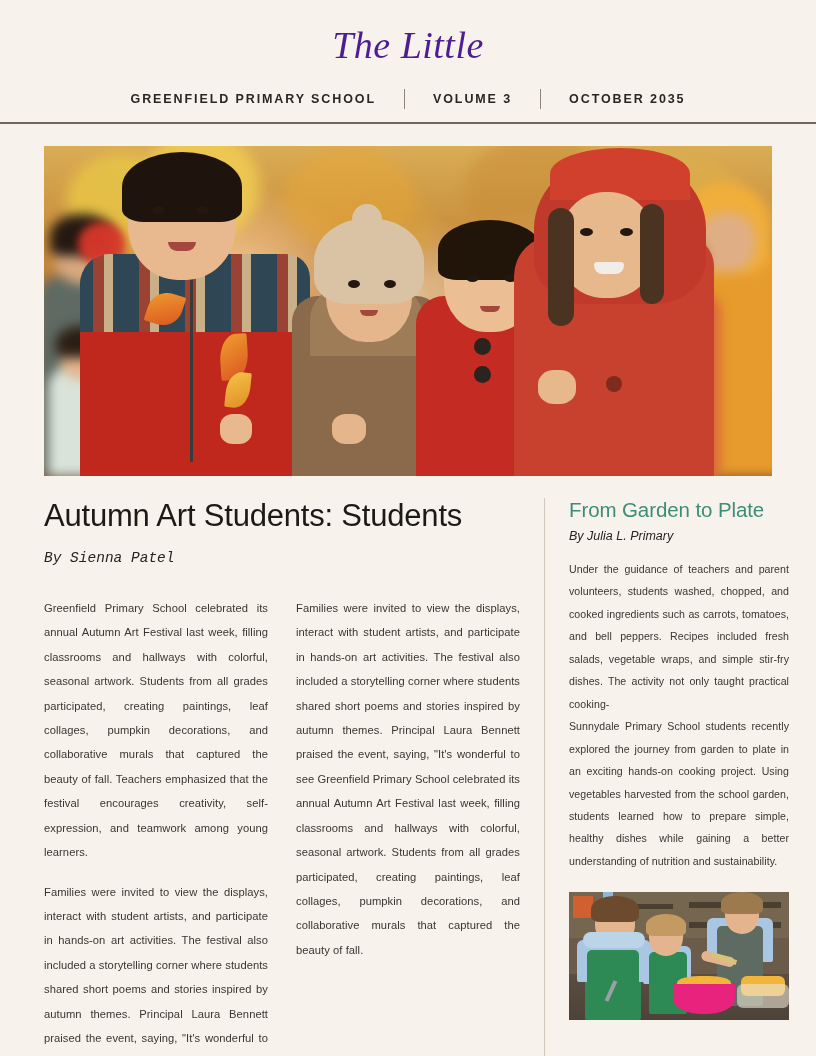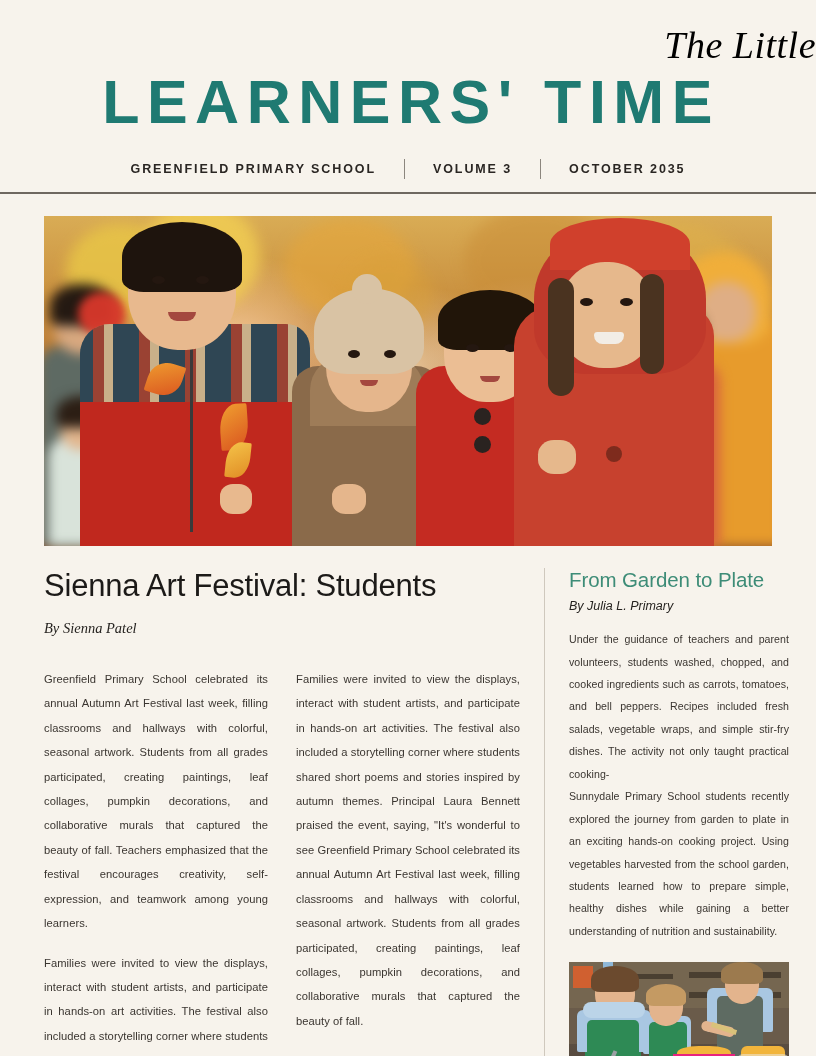--- a/index.html
+++ b/index.html
@@ -24,24 +24,23 @@
 
   
   .masthead {
     padding-top: 26px;
     text-align: center;
   }
   .masthead-kicker {
     font-family: "Liberation Serif", serif;
     font-style: italic;
     font-size: 38px;
-    color: #000000;
+    color: #4c1d95;
     line-height: 1.0;
     letter-spacing: 0.5px;
-    text-align: right;
   }
   .masthead-title {
     font-family: "Liberation Sans", sans-serif;
     font-weight: bold;
     font-size: 61px;
     color: #1F7A72;
     letter-spacing: 7.5px;
     line-height: 1.05;
     margin-top: 6px;
     padding-left: 6px;
@@ -155,21 +154,21 @@
     color: #1C1A18;
     font-weight: normal;
     margin: 0;
     letter-spacing: -0.2px;
   }
   .headline .accent {
     color: #D6604C;
     display: block;
   }
   .byline {
-    font-family: Liberation Serif, serif;
+    font-family: Liberation Mono, monospace;
     font-style: italic;
     font-size: 14.5px;
     color: #262320;
     margin-top: 15px;
   }
 
   .two-col {
     display: flex;
     gap: 28px;
     margin-top: 22px;
@@ -239,21 +238,20 @@
     border-radius: 40% 40% 10% 10%;
   }
 </style>
 </head>
 <body>
 
 <div class="page">
 
   <div class="masthead">
     <div class="masthead-kicker">The Little</div>
-    <div class="masthead-title">LEARNERS' TIME</div>
 
     <div class="meta-row">
       <span class="meta-item">GREENFIELD PRIMARY SCHOOL</span>
       <span class="meta-sep"></span>
       <span class="meta-item">VOLUME 3</span>
       <span class="meta-sep"></span>
       <span class="meta-item">OCTOBER 2035</span>
     </div>
   </div>
 
@@ -362,21 +360,21 @@
 
         <div style="position:absolute; left:92px; top:212px; width:16px; height:16px; background:#7E2B1D; border-radius:50%;"></div>
       </div>
     </div>
   </div>
 
   <div class="content">
 
     <div class="col-main">
       <h1 class="headline">
-        <span>Sienna Art Festival: Students</span>
+        <span>Autumn Art Students: Students</span>
       </h1>
       <div class="byline">By Sienna Patel</div>
 
       <div class="two-col">
         <div>
           <p class="body">Greenfield Primary School celebrated its annual Autumn Art Festival last week, filling classrooms and hallways with colorful, seasonal artwork. Students from all grades participated, creating paintings, leaf collages, pumpkin decorations, and collaborative murals that captured the beauty of fall. Teachers emphasized that the festival encourages creativity, self-expression, and teamwork among young learners.</p>
           <p class="body">Families were invited to view the displays, interact with student artists, and participate in hands-on art activities. The festival also included a storytelling corner where students shared short poems and stories inspired by autumn themes. Principal Laura Bennett praised the event, saying, "It's wonderful to see</p>
         </div>
         <div>
           <p class="body">Families were invited to view the displays, interact with student artists, and participate in hands-on art activities. The festival also included a storytelling corner where students shared short poems and stories inspired by autumn themes. Principal Laura Bennett praised the event, saying, "It's wonderful to see Greenfield Primary School celebrated its annual Autumn Art Festival last week, filling classrooms and hallways with colorful, seasonal artwork. Students from all grades participated, creating paintings, leaf collages, pumpkin decorations, and collaborative murals that captured the beauty of fall.</p>

